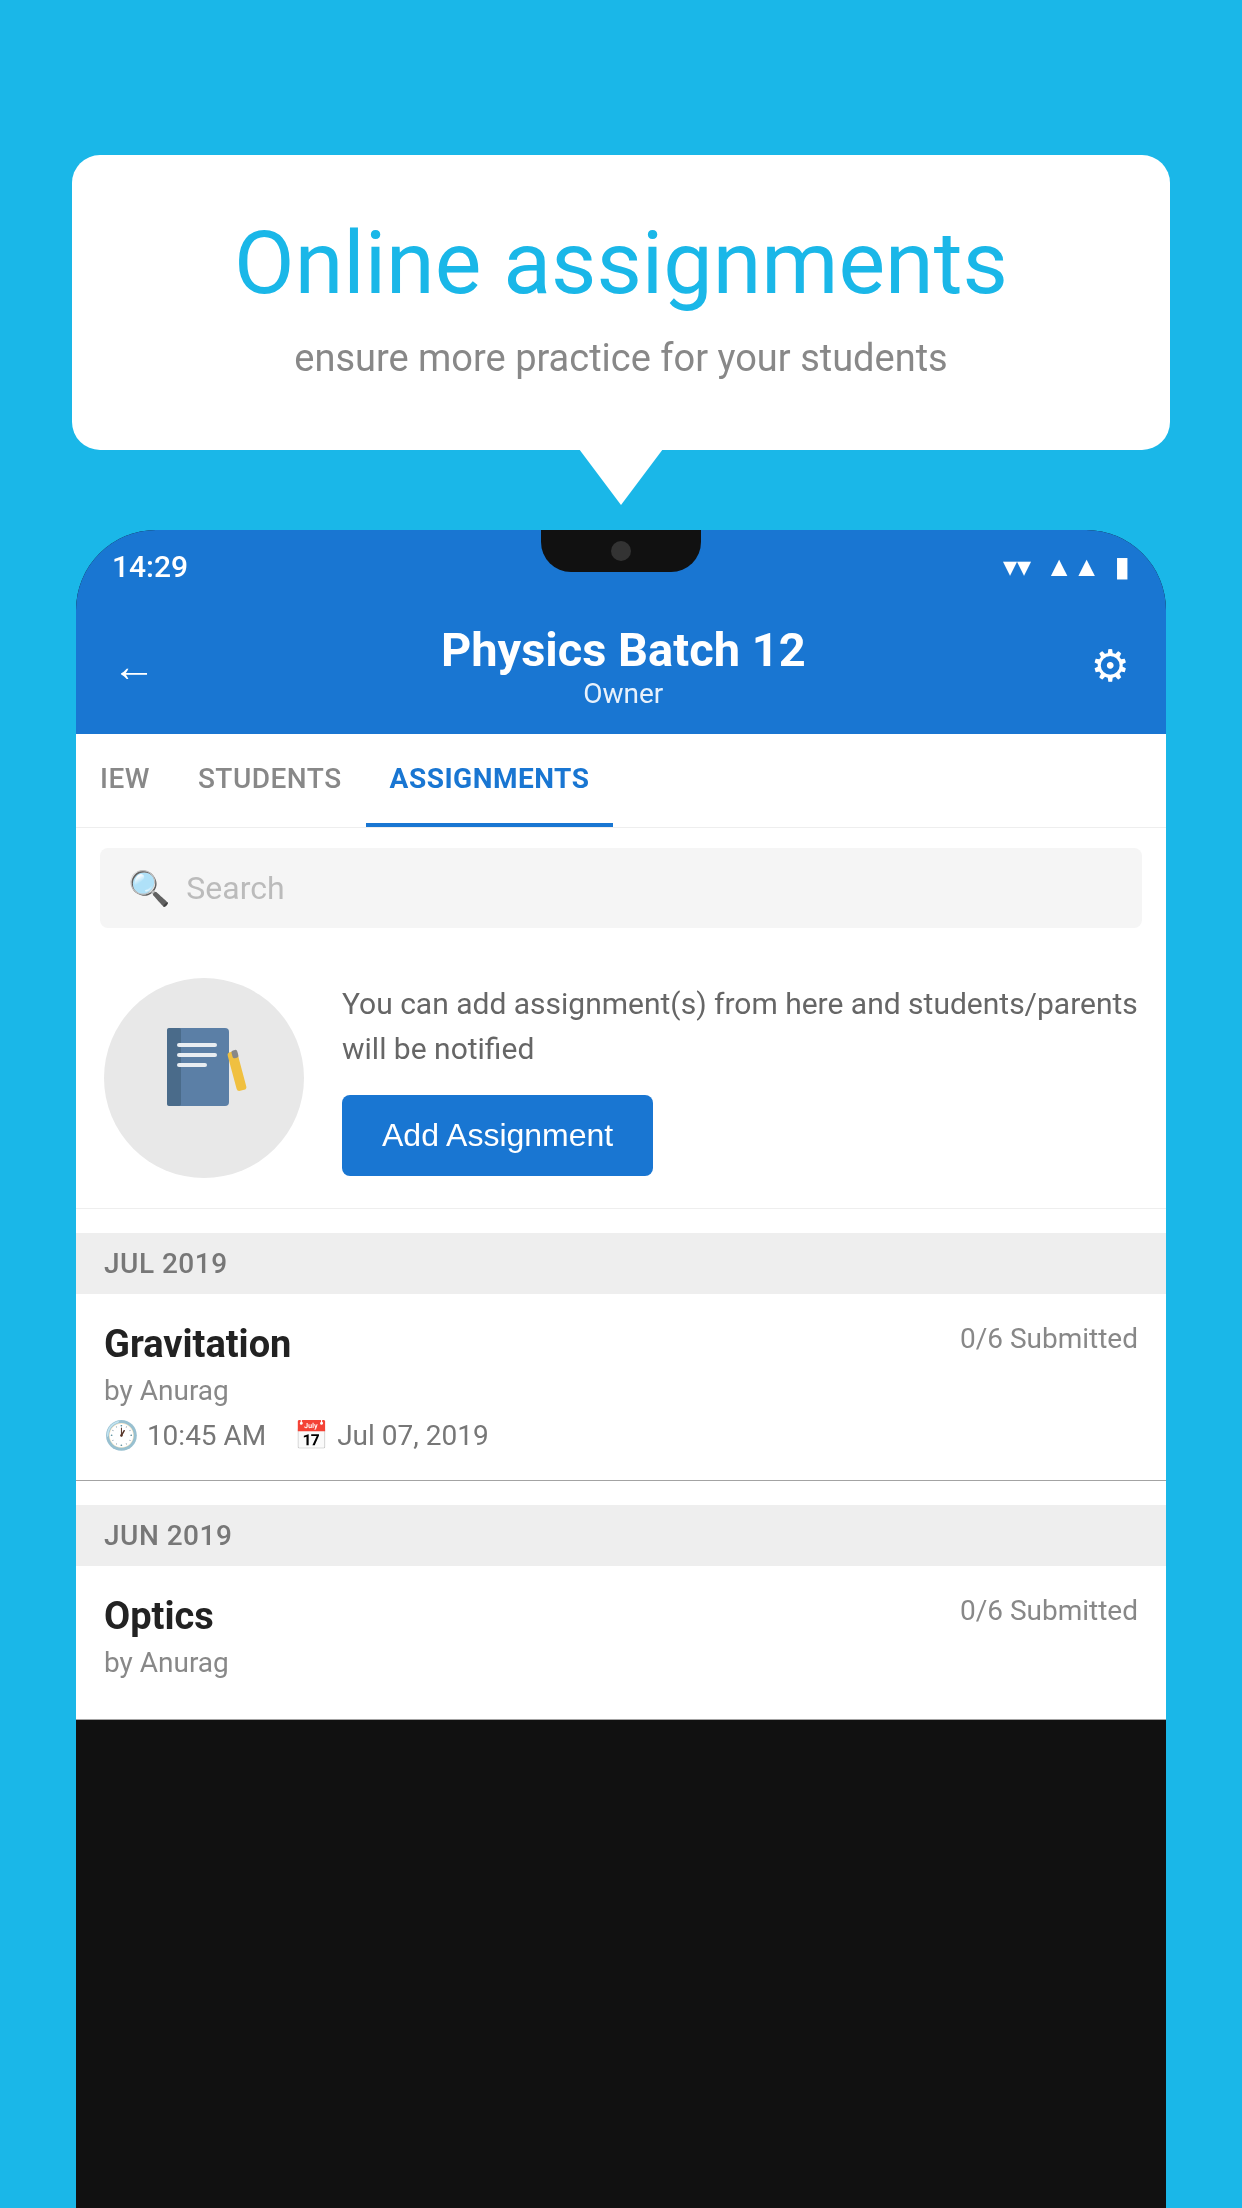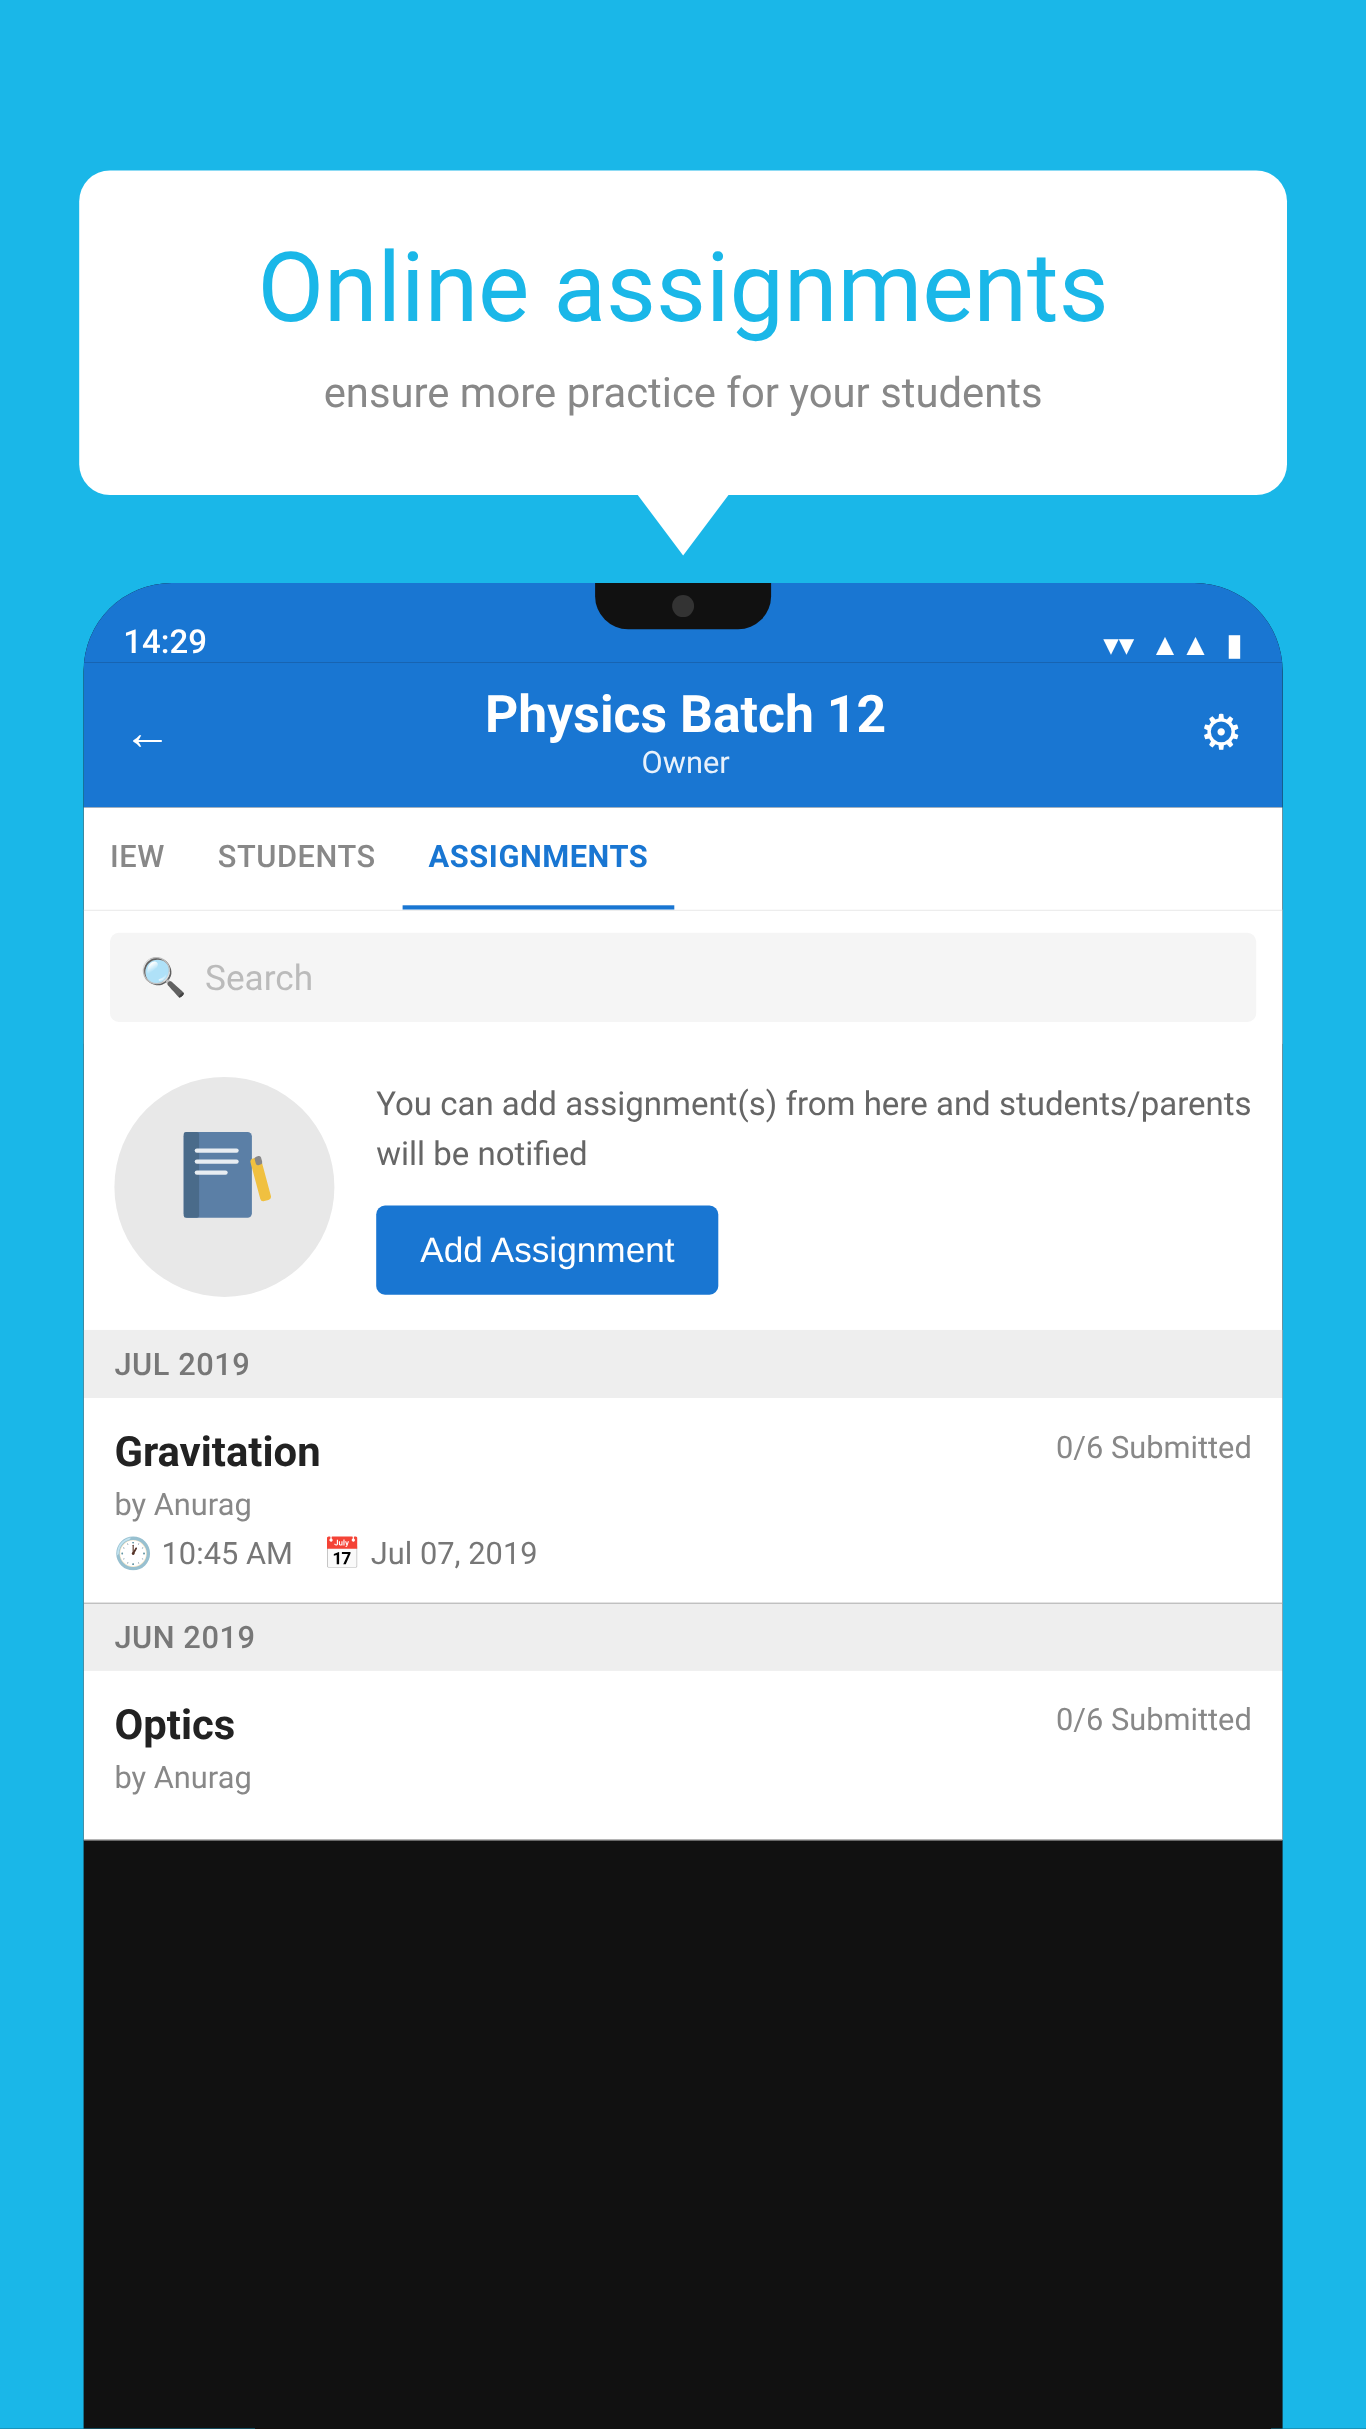--- a/index.html
+++ b/index.html
@@ -66,21 +66,21 @@
       background: #111;
       border-radius: 80px 80px 0 0;
       overflow: hidden;
     }
 
     
     .phone-status-bar {
       background: #1976d2;
       height: 72px;
       display: flex;
-      align-items: flex-end;
+      align-items: center;
       justify-content: space-between;
       padding: 0 36px;
       position: relative;
     }
 
     .status-time {
       color: white;
       font-size: 30px;
       font-weight: 500;
     }
@@ -255,20 +255,21 @@
       padding: 22px 40px;
       font-size: 32px;
       font-weight: 500;
       cursor: pointer;
     }
 
     
     .section-header {
       background: #eeeeee;
       padding: 14px 28px;
+      margin-top: 24px;
     }
 
     .section-header-text {
       font-size: 28px;
       color: #777;
       font-weight: 500;
       letter-spacing: 0.5px;
     }
 
     

